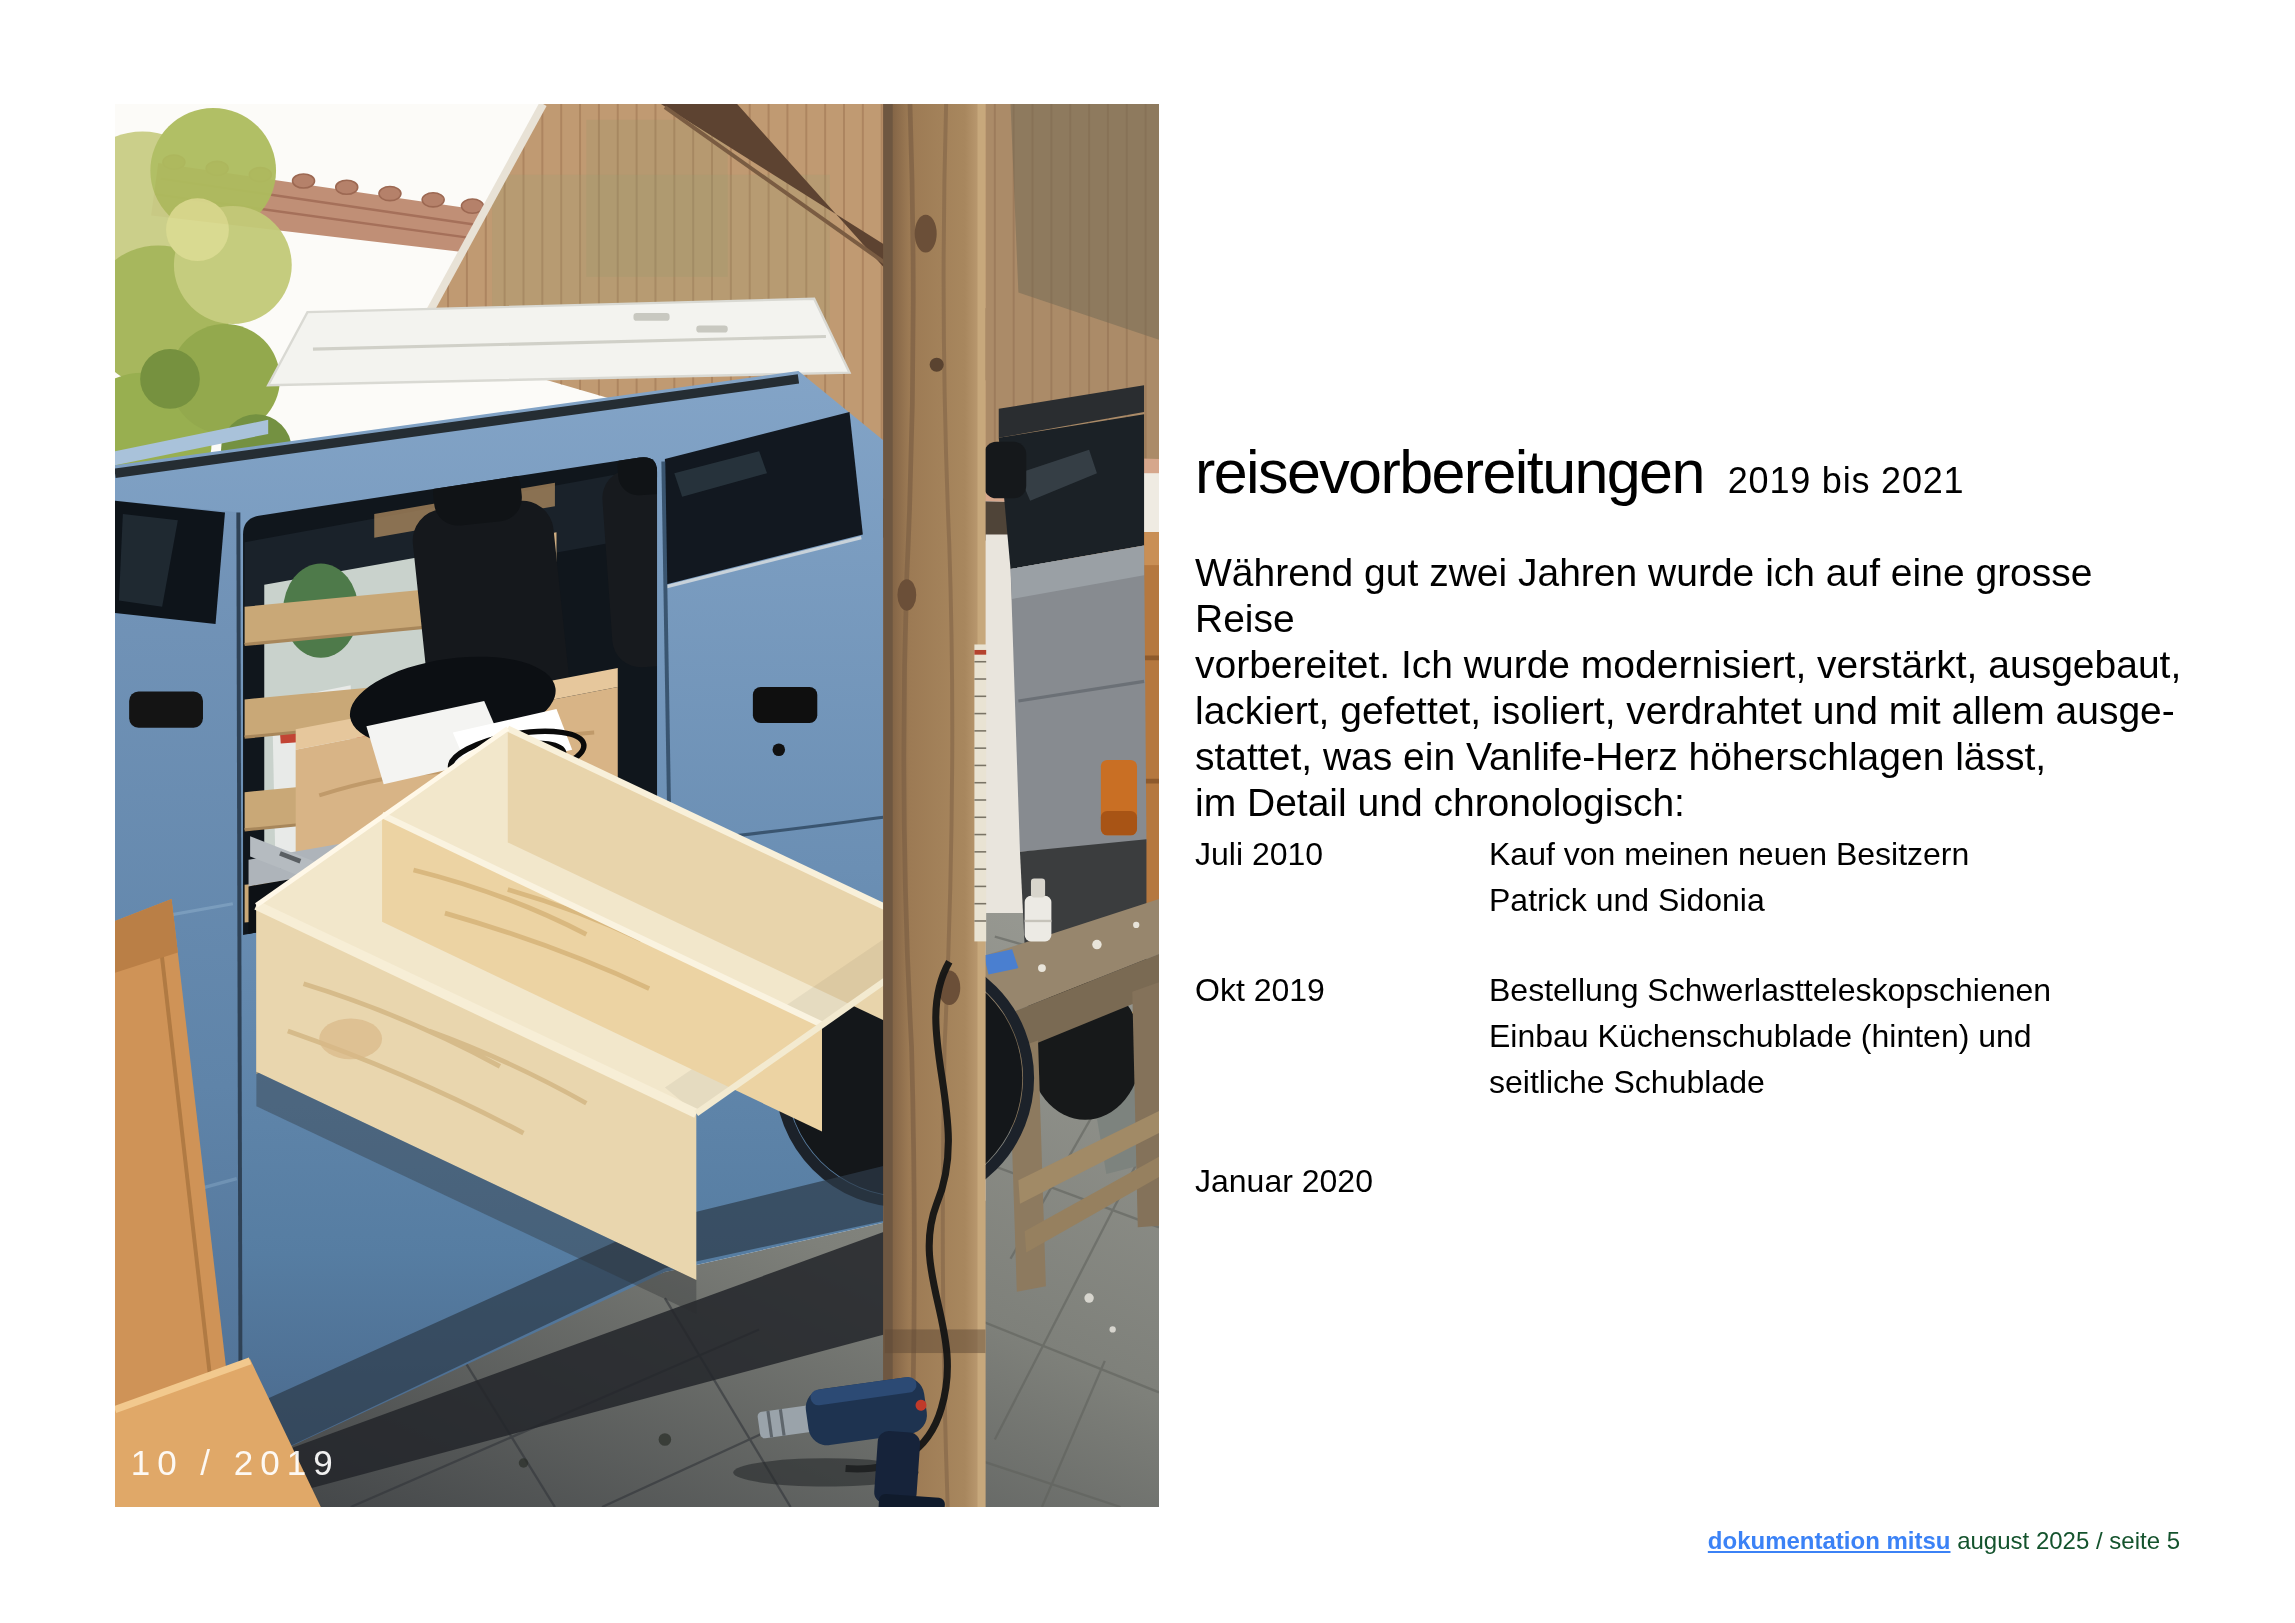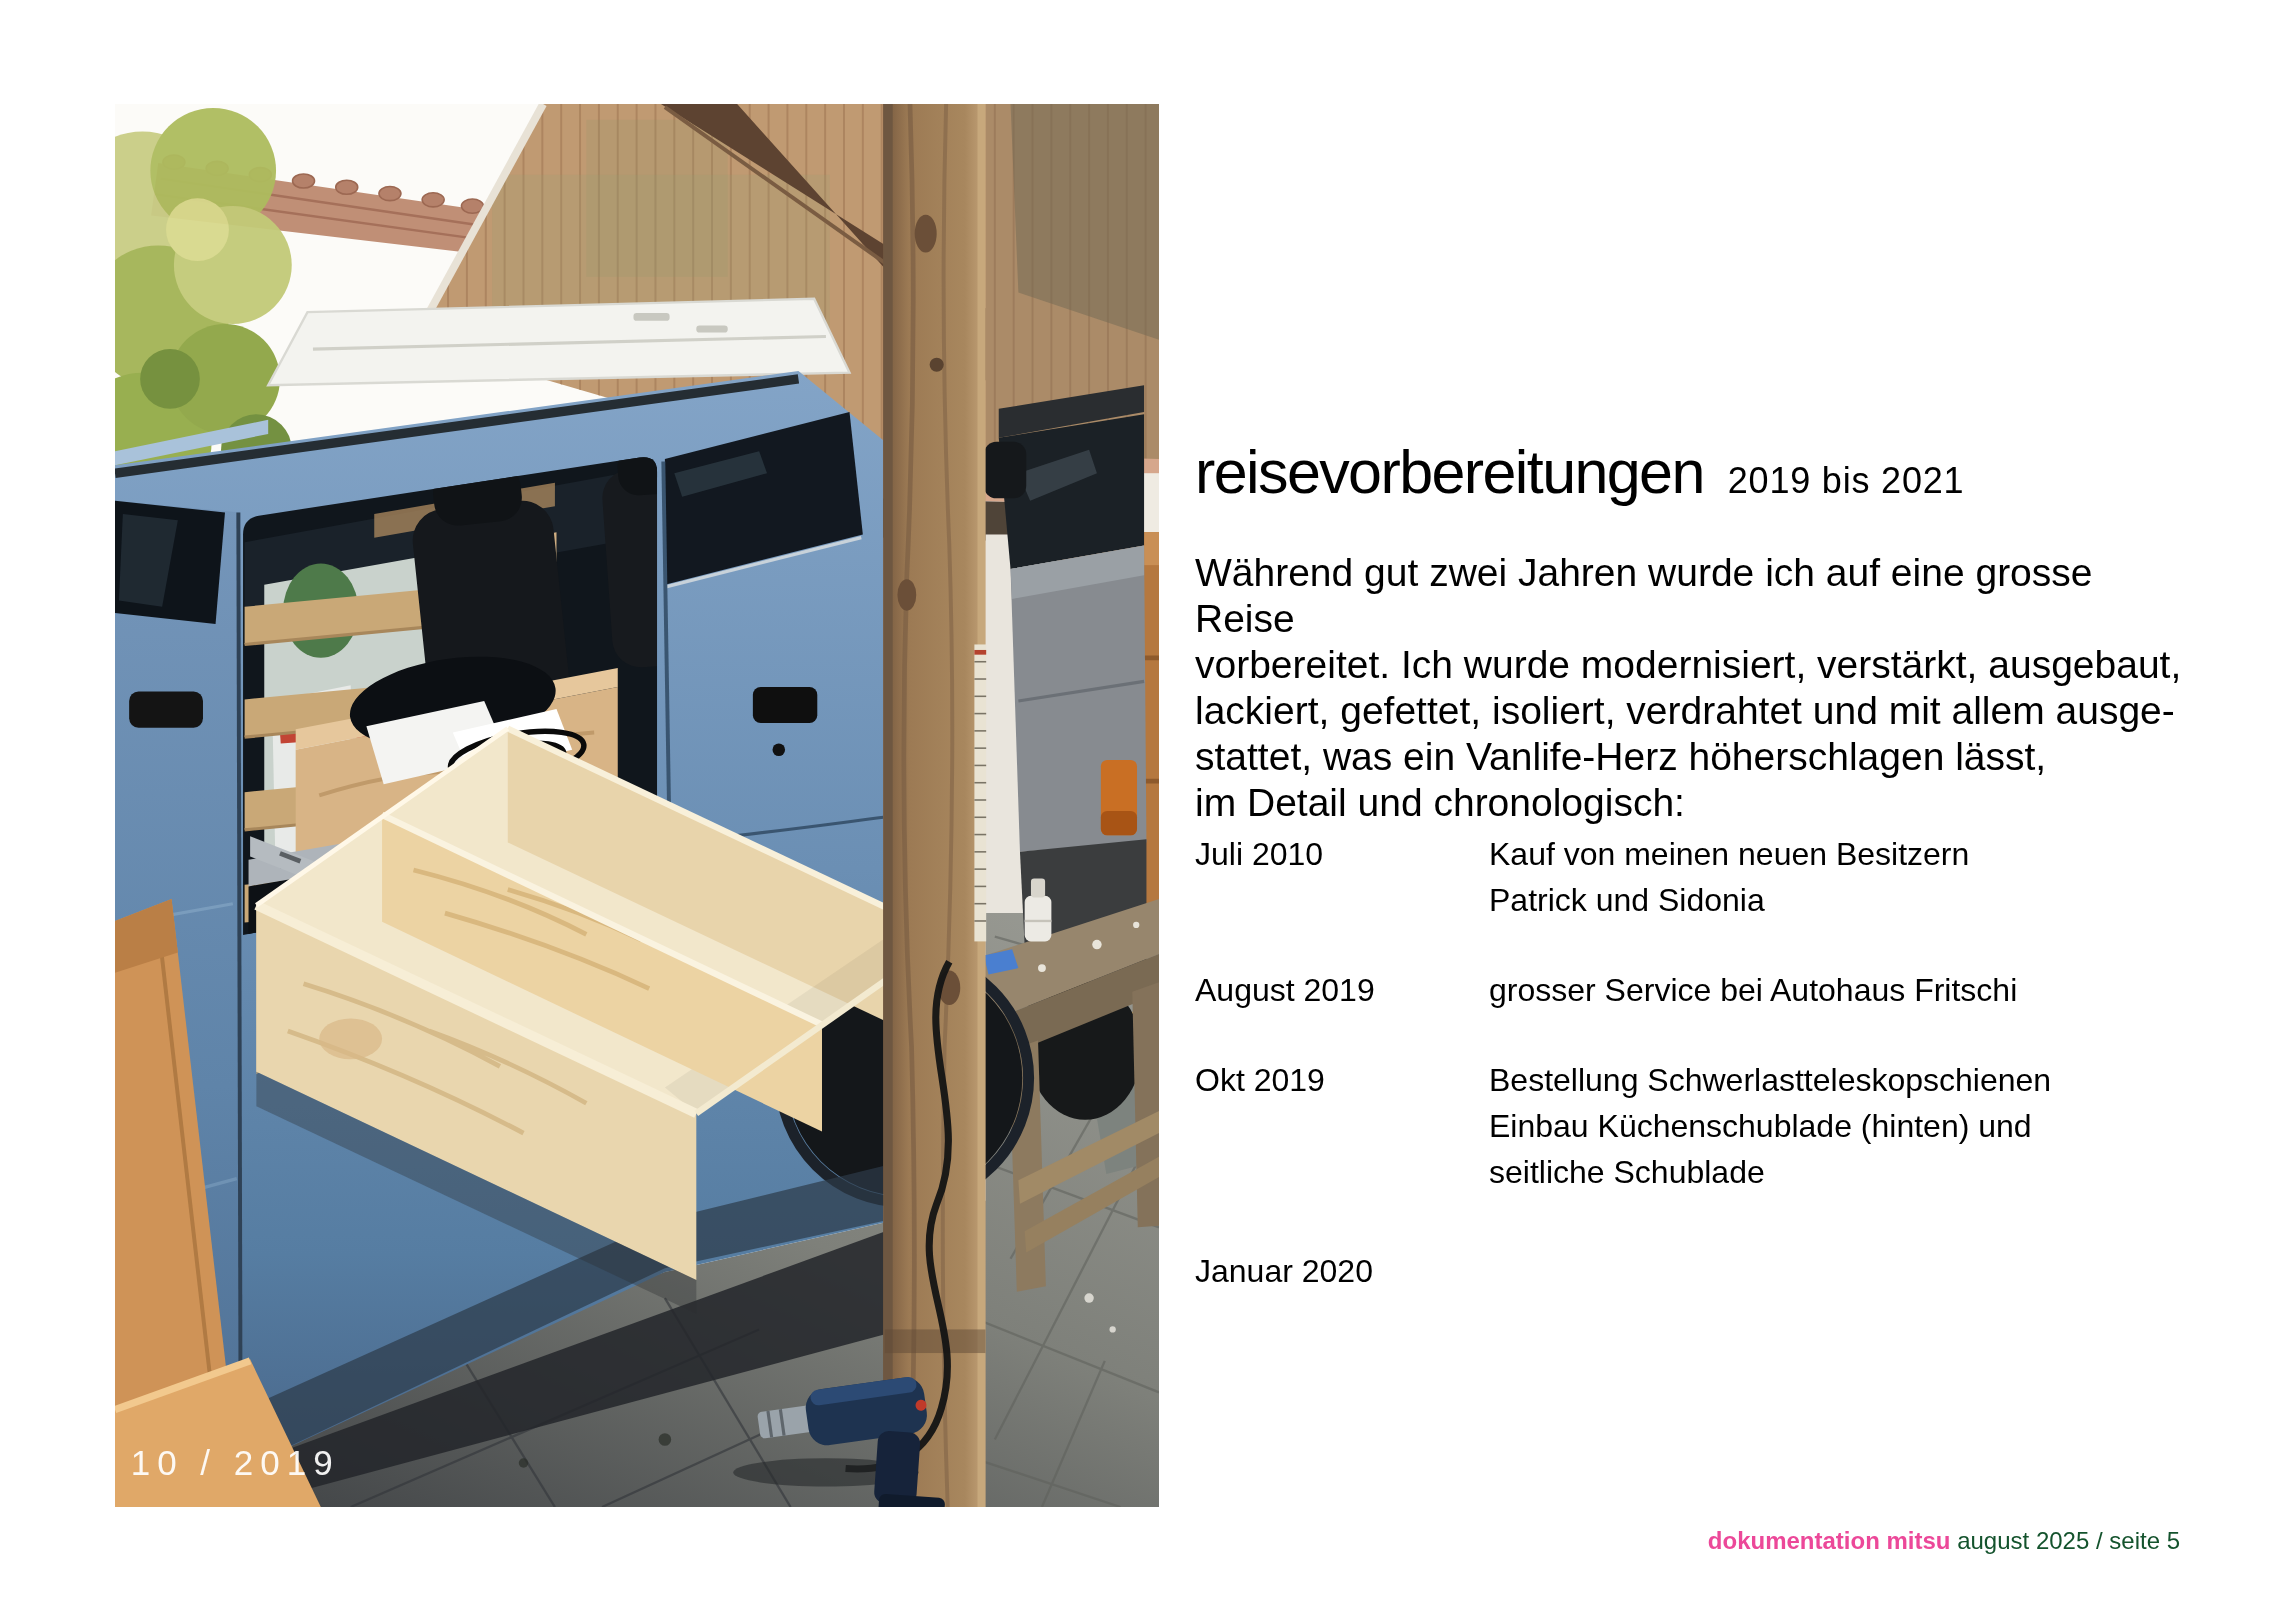--- a/index.html
+++ b/index.html
@@ -19,21 +19,21 @@
     font-size:39px; line-height:46px; white-space:pre-line; }
 
   .timeline { position:absolute; left:1195px; top:831px; width:990px; }
   .t-row { display:flex; margin-bottom:44px; }
   .t-row.gap-lg { margin-bottom:53px;justify-content:space-between; }
   .t-row:last-child { margin-bottom:0; }
   .t-date { flex:0 0 294px; font-size:32px; line-height:46px; }
   .t-desc { flex:1; font-size:32px; line-height:46px; white-space:pre-line; }
 
   .footer { position:absolute; right:115px; top:1527px; font-size:24px; white-space:nowrap; }
-  .footer .b { font-weight:bold; color:#ec4899; }
+  .footer .b { font-weight:bold; color:#3b82f6;text-decoration:underline; }
   .footer .r { font-weight:normal; color:#14532d; }
 </style>
 </head>
 <body>
 
 <div class="photo-frame">
   <svg viewBox="0 0 1329 1786" preserveAspectRatio="none">
     <defs>
       <linearGradient id="vanG" x1="0" y1="0" x2="0" y2="1">
         <stop offset="0" stop-color="#83a4c7"></stop>
@@ -426,24 +426,20 @@
 lackiert, gefettet, isoliert, verdrahtet und mit allem ausge-
 stattet, was ein Vanlife-Herz höherschlagen lässt,
 im Detail und chronologisch:</div>
 
 <div class="timeline">
   <div class="t-row">
     <div class="t-date">Juli 2010</div>
     <div class="t-desc">Kauf von meinen neuen Besitzern
 Patrick und Sidonia</div>
   </div>
-  <div class="t-row">
-    <div class="t-date">August 2019</div>
-    <div class="t-desc">grosser Service bei Autohaus Fritschi</div>
-  </div>
   <div class="t-row gap-lg">
     <div class="t-date">Okt 2019</div>
     <div class="t-desc">Bestellung Schwerlastteleskopschienen
 Einbau Küchenschublade (hinten) und
 seitliche Schublade</div>
   </div>
   <div class="t-row">
     <div class="t-date">Januar 2020</div>
   </div>
 </div>

